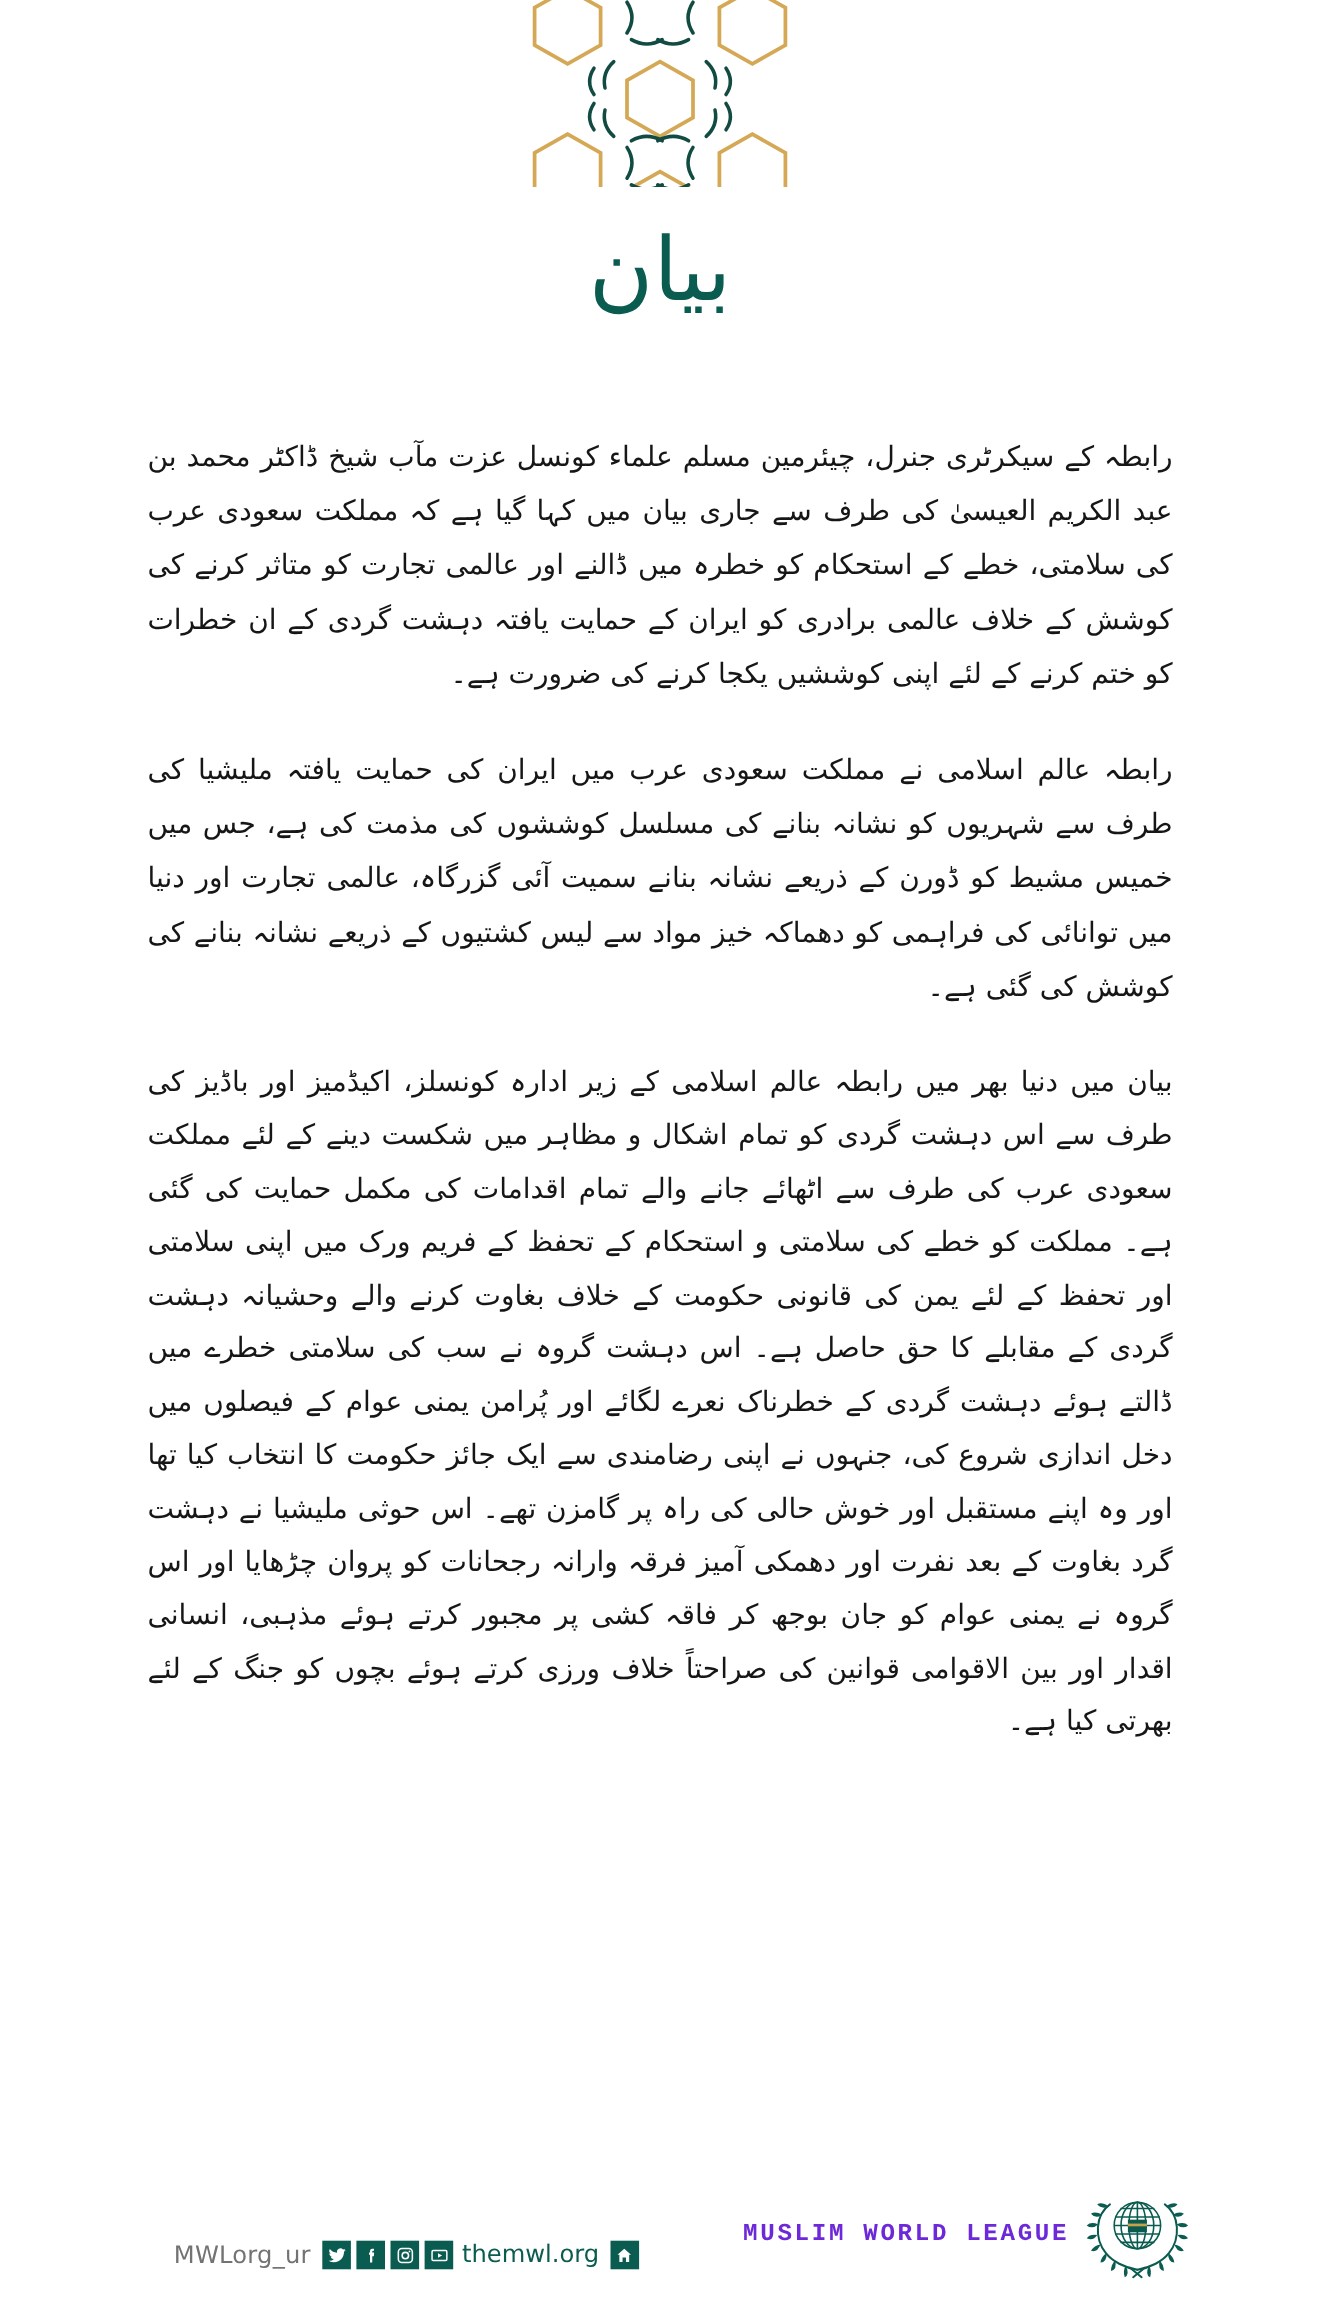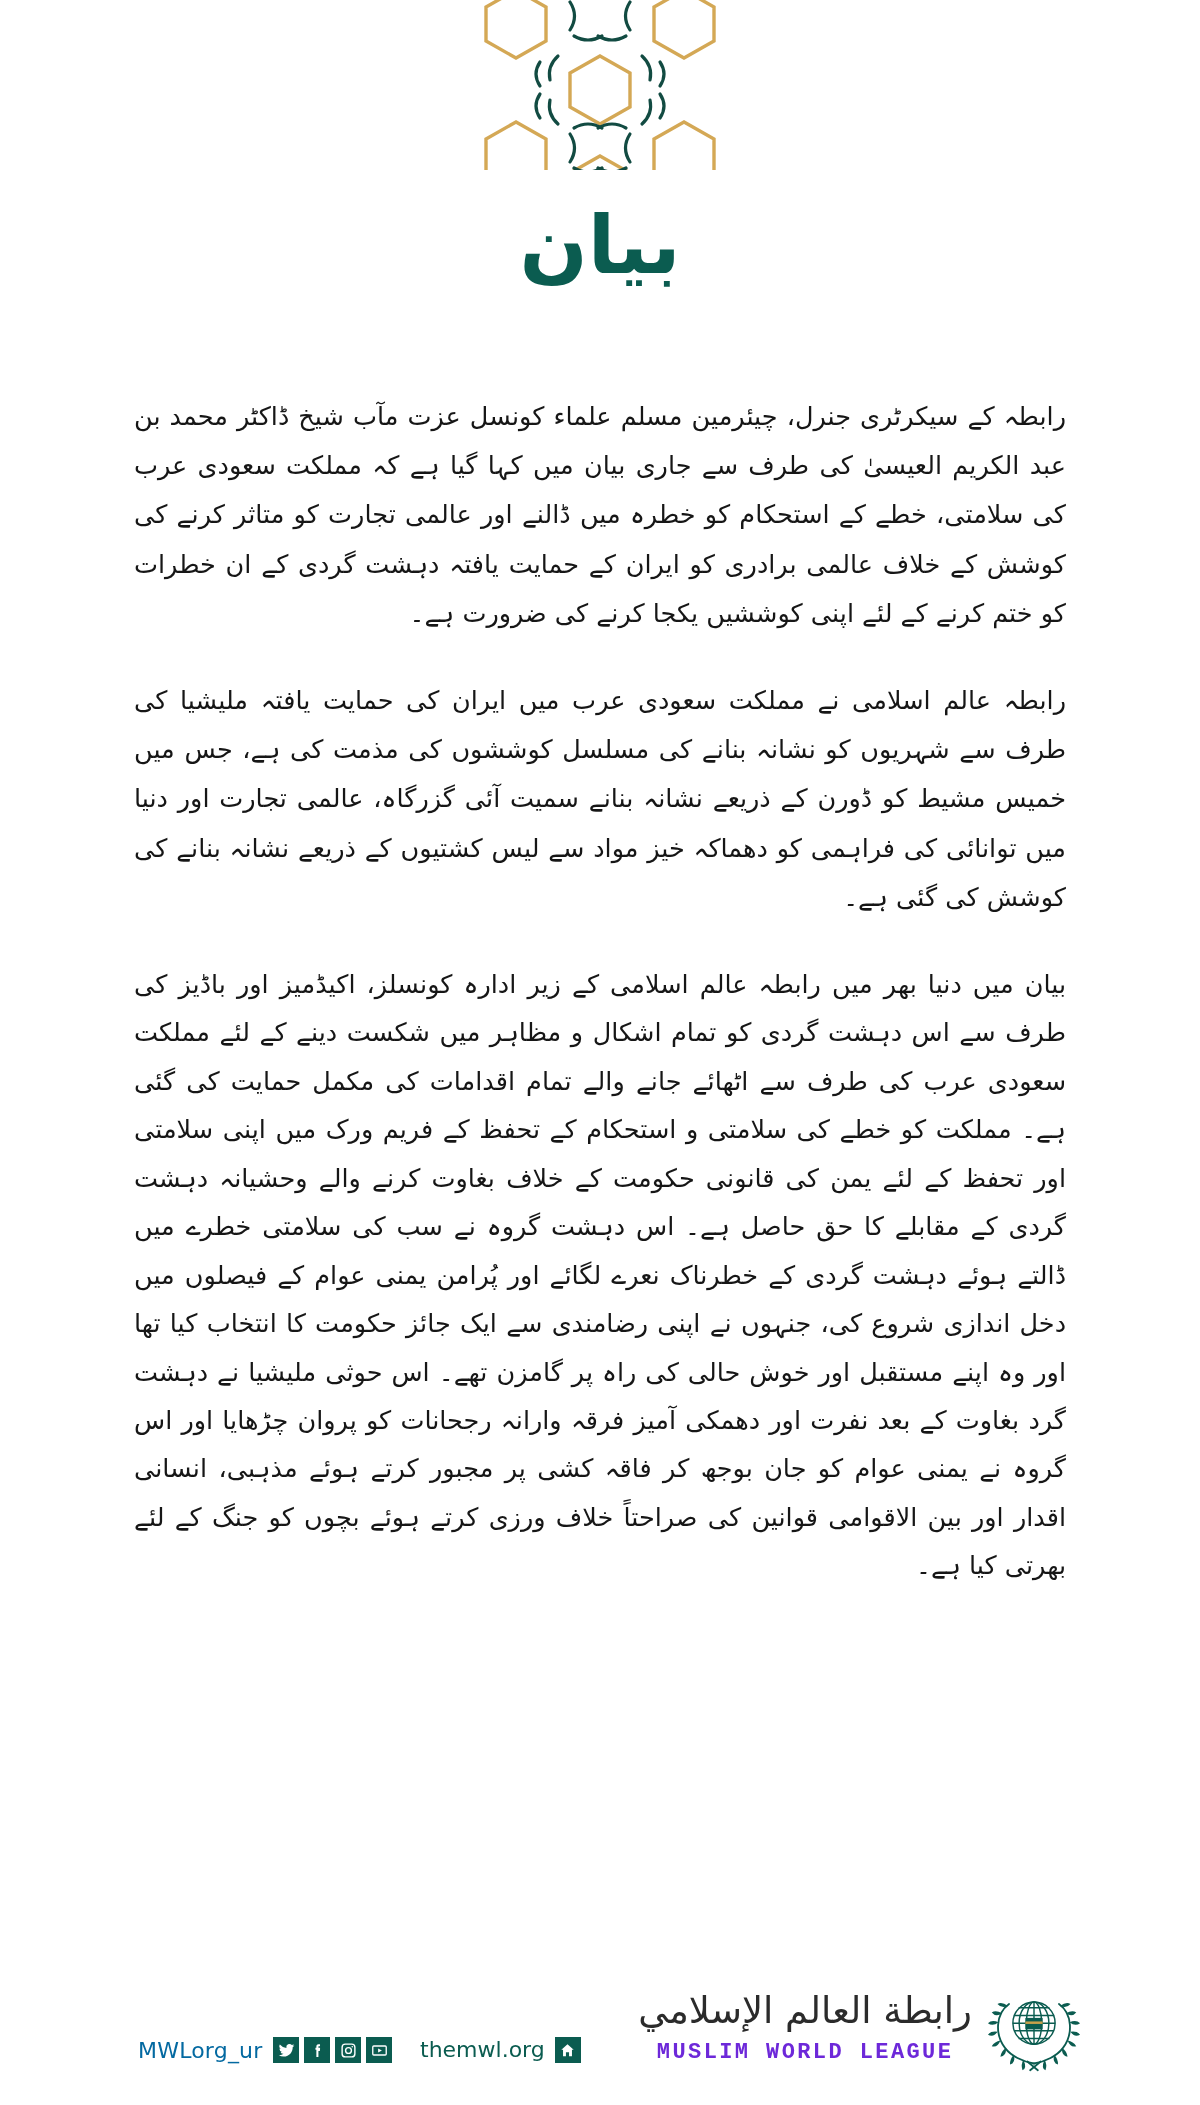--- a/index.html
+++ b/index.html
@@ -37,21 +37,21 @@
     top: 196px;
     left: 0;
     width: 1200px;
     text-align: center;
   }
   .title-wrap .title {
     display: inline-block;
     font-family: "DejaVu Sans", "Liberation Sans", sans-serif;
     font-size: 80px;
     line-height: 1.25;
-    font-weight: 700;
+    font-weight: 400;
     color: #0b5c50;
     letter-spacing: 0;
     direction: rtl;
   }
 
   
   .body-wrap {
     position: absolute;
     top: 392px;
     right: 134px;
@@ -86,23 +86,23 @@
     position: absolute;
     left: 138px;
     bottom: 42px;
     display: flex;
     align-items: center;
     direction: ltr;
   }
   .handle-text {
     font-family: "DejaVu Sans", "Liberation Sans", sans-serif;
     font-size: 22px;
-    color: #0369a1;
+    color: #737373;
     letter-spacing: 0.2px;
-    margin-left: 0;
+    margin-left: 20px;
     white-space: nowrap;
   }
   .icon-row {
     display: flex;
     align-items: center;
     gap: 5px;
     margin-left: 11px;
   }
   .sq-icon {
     width: 26px;
@@ -271,21 +271,20 @@
     <span class="site-text">themwl.org</span>
     <a class="sq-icon">
       <svg width="17" height="17" viewBox="0 0 24 24" fill="#ffffff">
         <path d="M12 3.2 3.3 11h2.4v9.2h4.1v-5.6h4.4v5.6h4.1V11h2.4z"></path>
       </svg>
     </a>
   </div>
 
   <div class="brand">
     <div class="brand-words">
-      <div class="brand-ar">رابطة العالم الإسلامي</div>
       <div class="brand-en">MUSLIM WORLD LEAGUE</div>
     </div>
 
     <div class="emblem">
       <svg width="96" height="96" viewBox="0 0 100 100">
         <g fill="none" stroke="#0b5c50" stroke-width="1.5">
 
           <circle cx="50" cy="46" r="22"></circle>
 
           <path d="M29 38 H71 M28 46 H72 M29 54 H71 M34 62 H66 M34 30 H66"></path>

